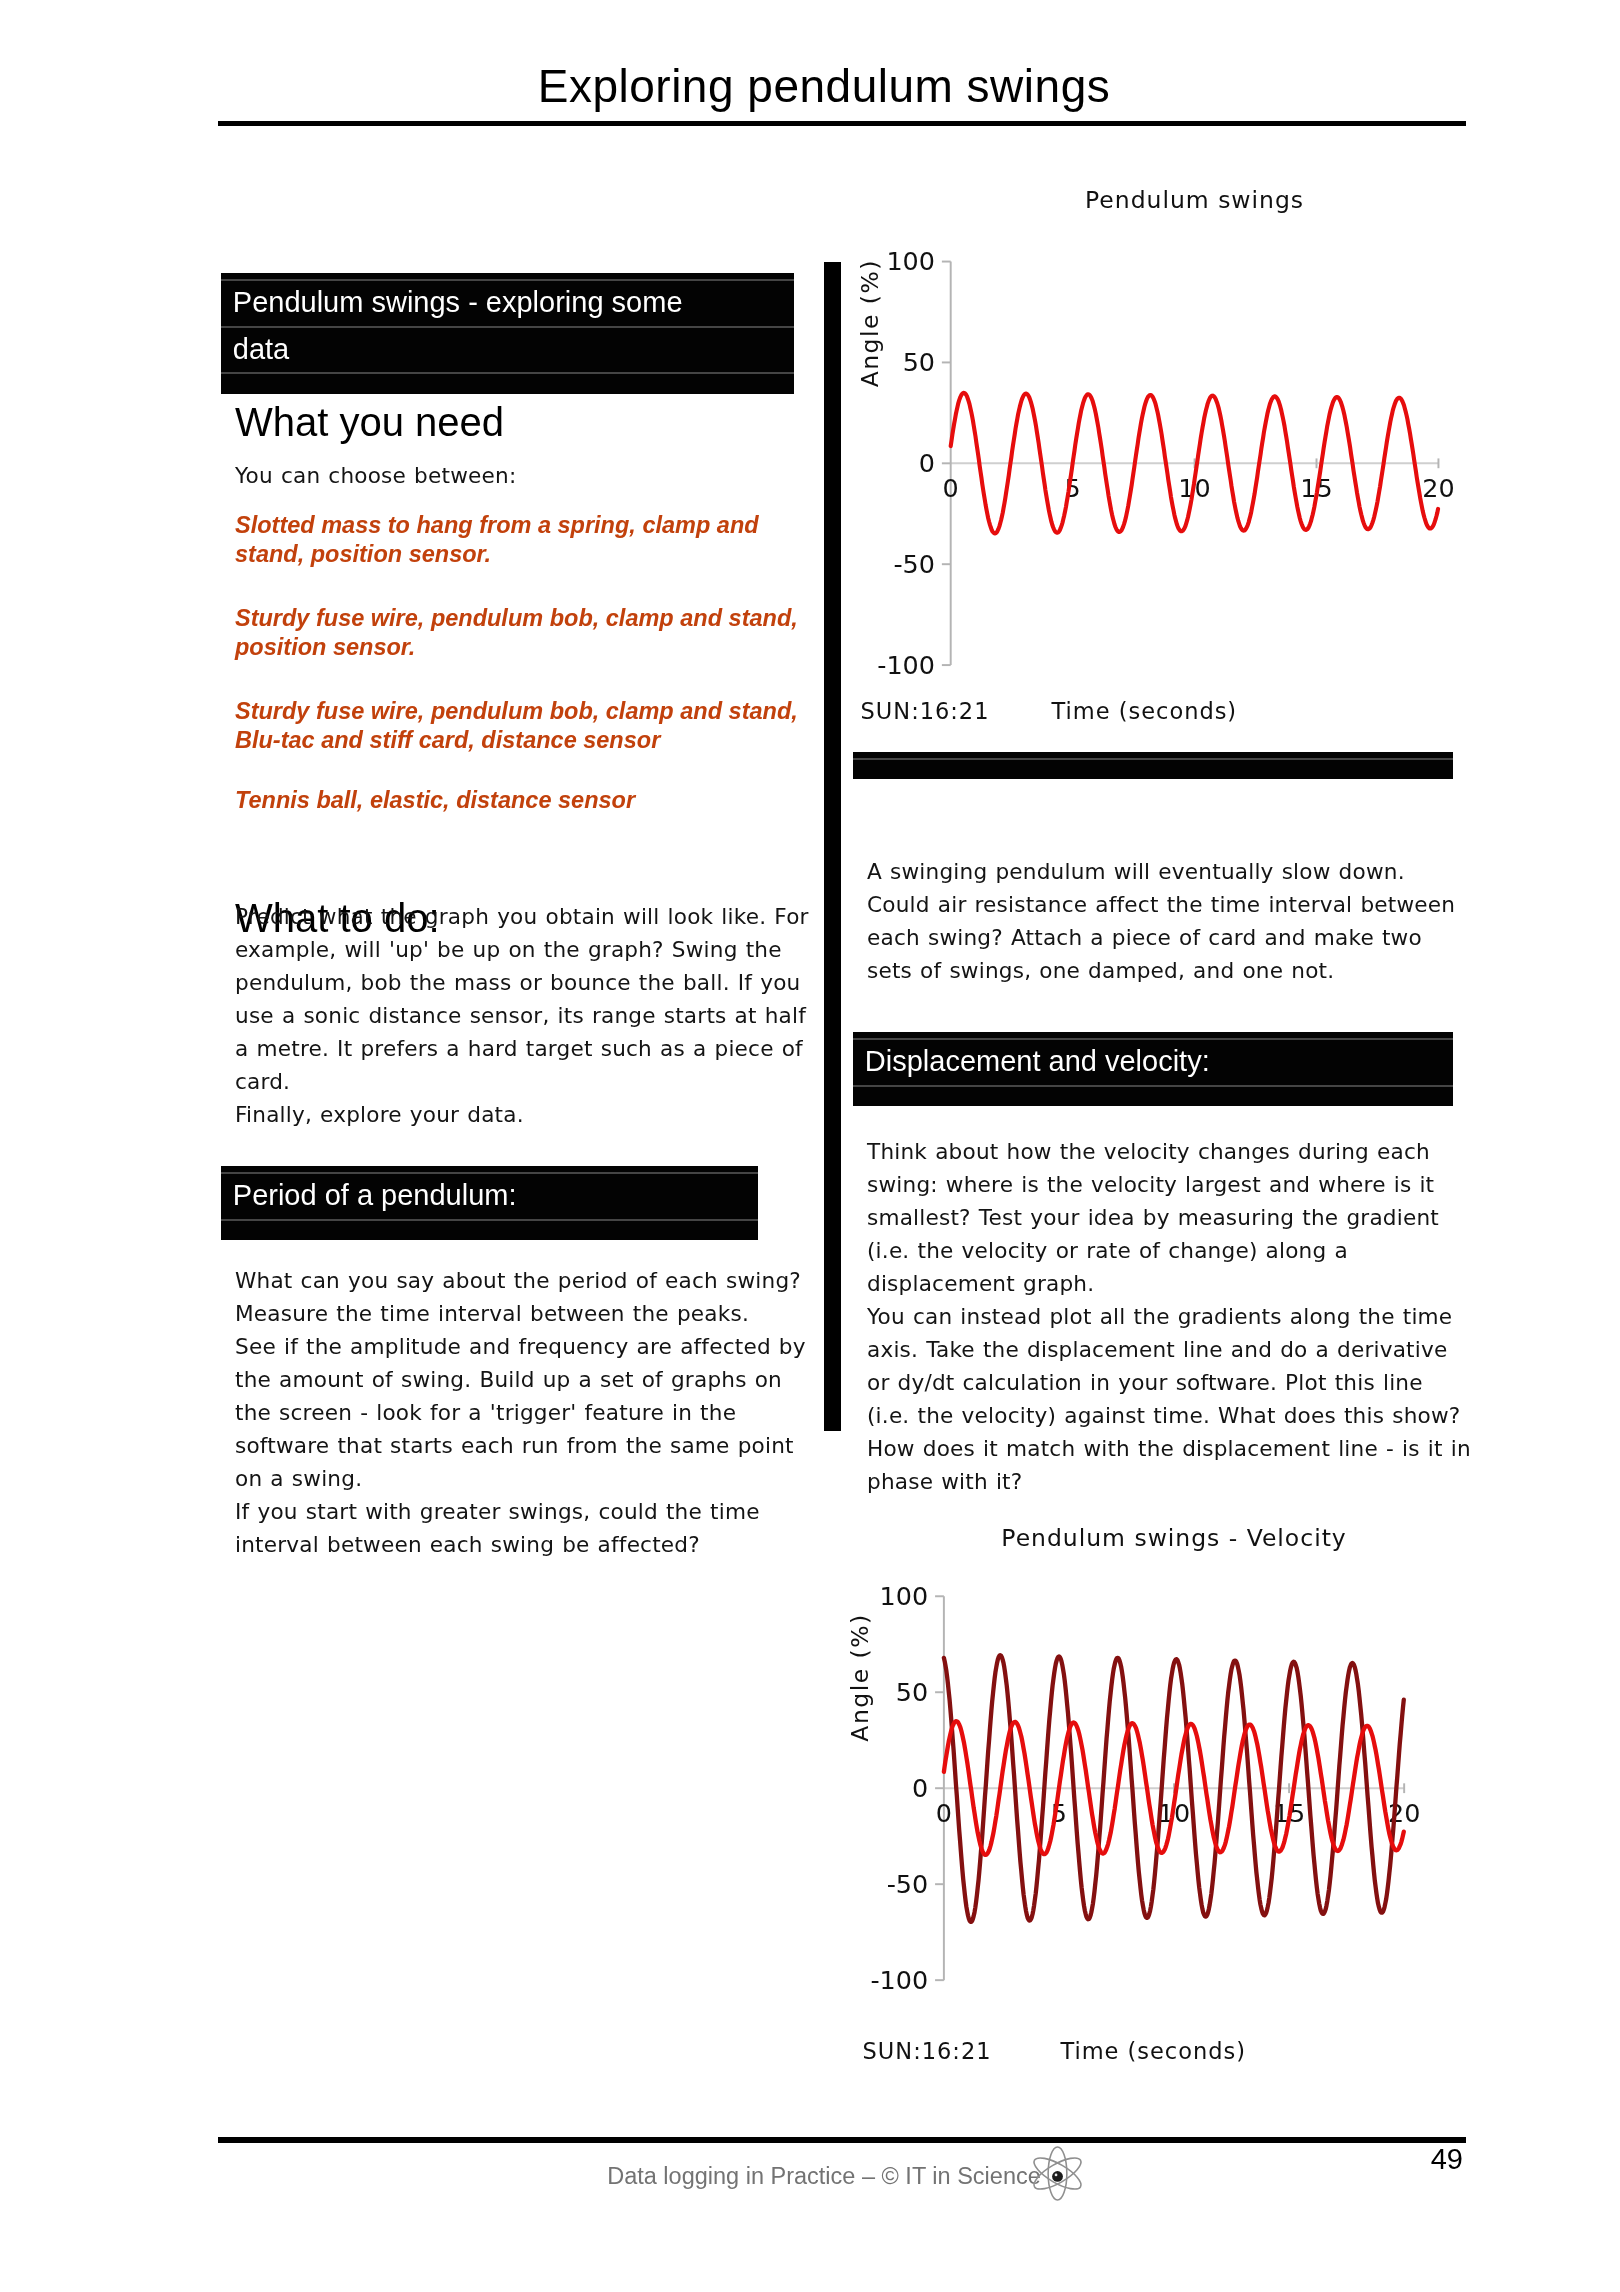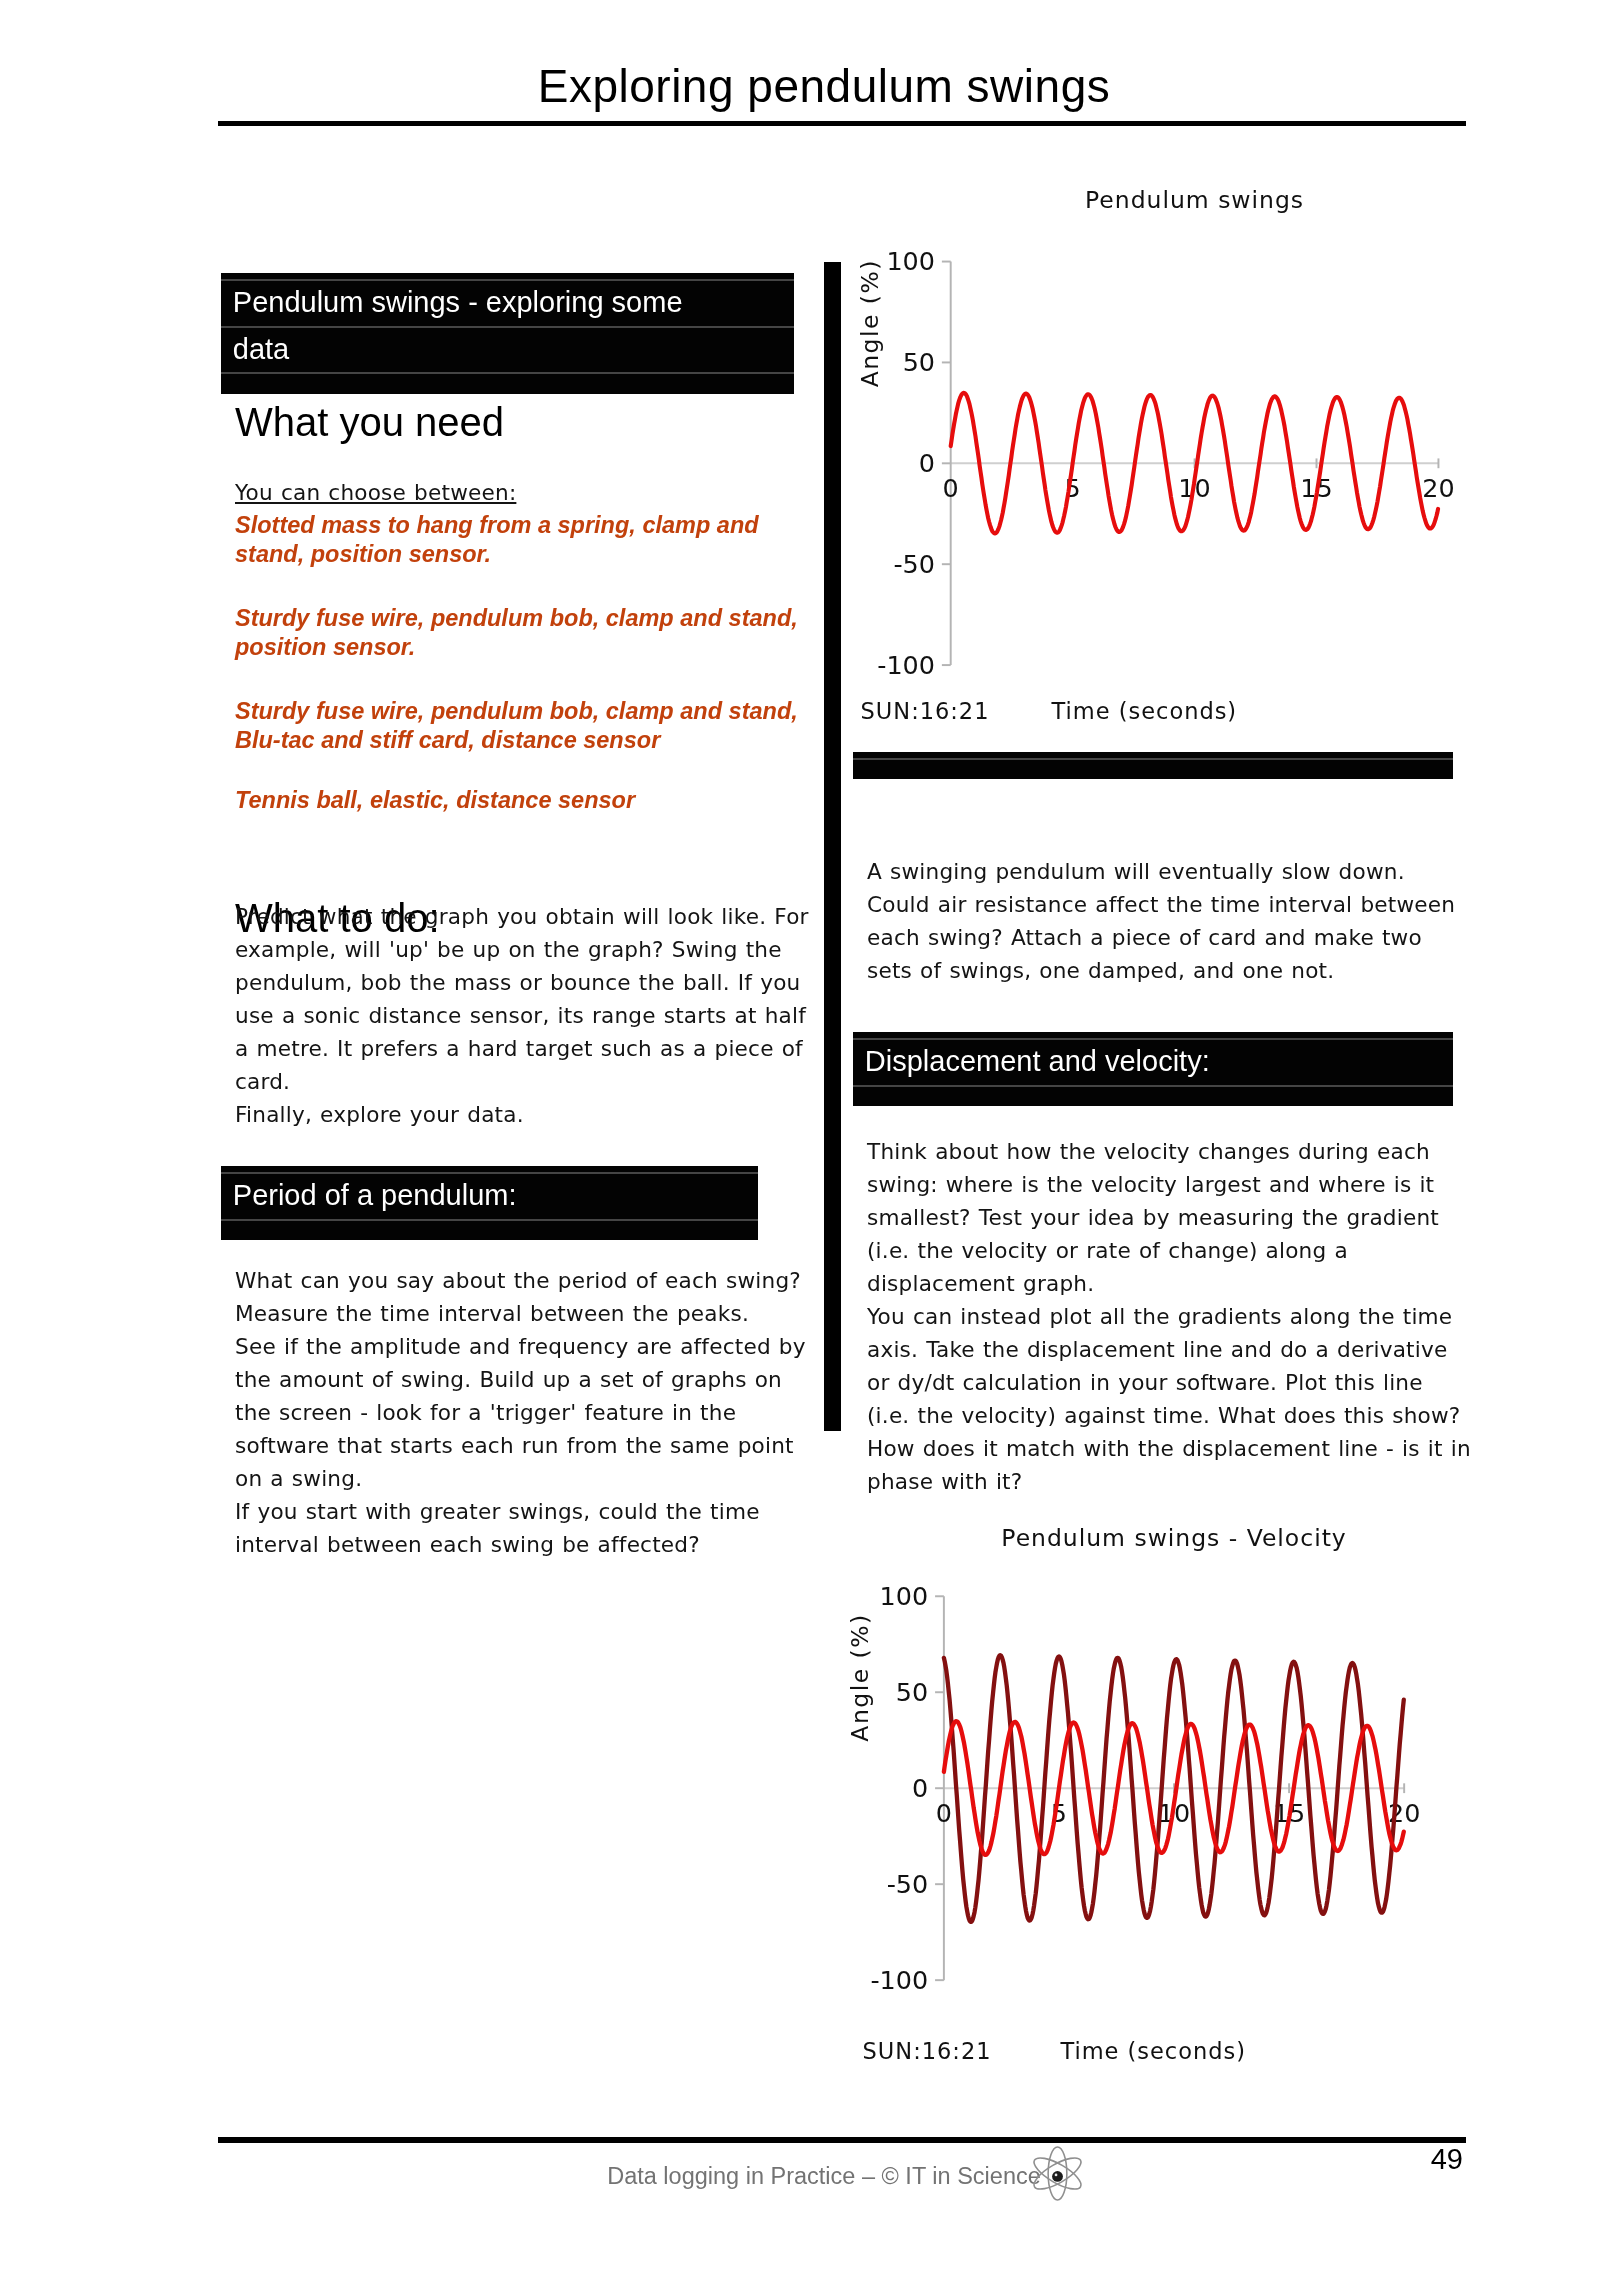--- a/index.html
+++ b/index.html
@@ -53,21 +53,21 @@
 
   <div class="bar" style="left:221px;top:263px;width:573px;margin-top:10px;">
     <div class="bar-strip"></div>
     <div class="bar-row">Pendulum swings - exploring some</div>
     <div class="bar-row">data</div>
     <div class="bar-foot"></div>
   </div>
 
   <div class="abs h-plain" style="left:221px;top:400px;">What you need</div>
 
-  <div class="abs hand" style="left:221px;top:476px;width:580px;text-decoration:underline;">You can choose between:</div>
+  <div class="abs hand" style="left:221px;top:459px;width:580px;">You can choose between:</div>
 
   <div class="abs equip" style="left:221px;top:511px;width:564px;">Slotted mass to hang from a spring, clamp and stand, position sensor.</div>
   <div class="abs equip" style="left:221px;top:604px;width:564px;">Sturdy fuse wire, pendulum bob, clamp and stand, position sensor.</div>
   <div class="abs equip" style="left:221px;top:697px;width:564px;">Sturdy fuse wire, pendulum bob, clamp and stand, Blu-tac and stiff card, distance sensor</div>
   <div class="abs equip" style="left:221px;top:786px;width:564px;">Tennis ball, elastic, distance sensor</div>
 
   <div class="abs h-plain" style="left:221px;top:848px;margin-top:48px;">What to do:</div>
 
   <div class="abs hand" style="left:221px;top:900px;width:583px;">Predict what the graph you obtain will look like. For example, will 'up' be up on the graph? Swing the pendulum, bob the mass or bounce the ball. If you use a sonic distance sensor, its range starts at half a metre. It prefers a hard target such as a piece of card.
 Finally, explore your data.</div>

